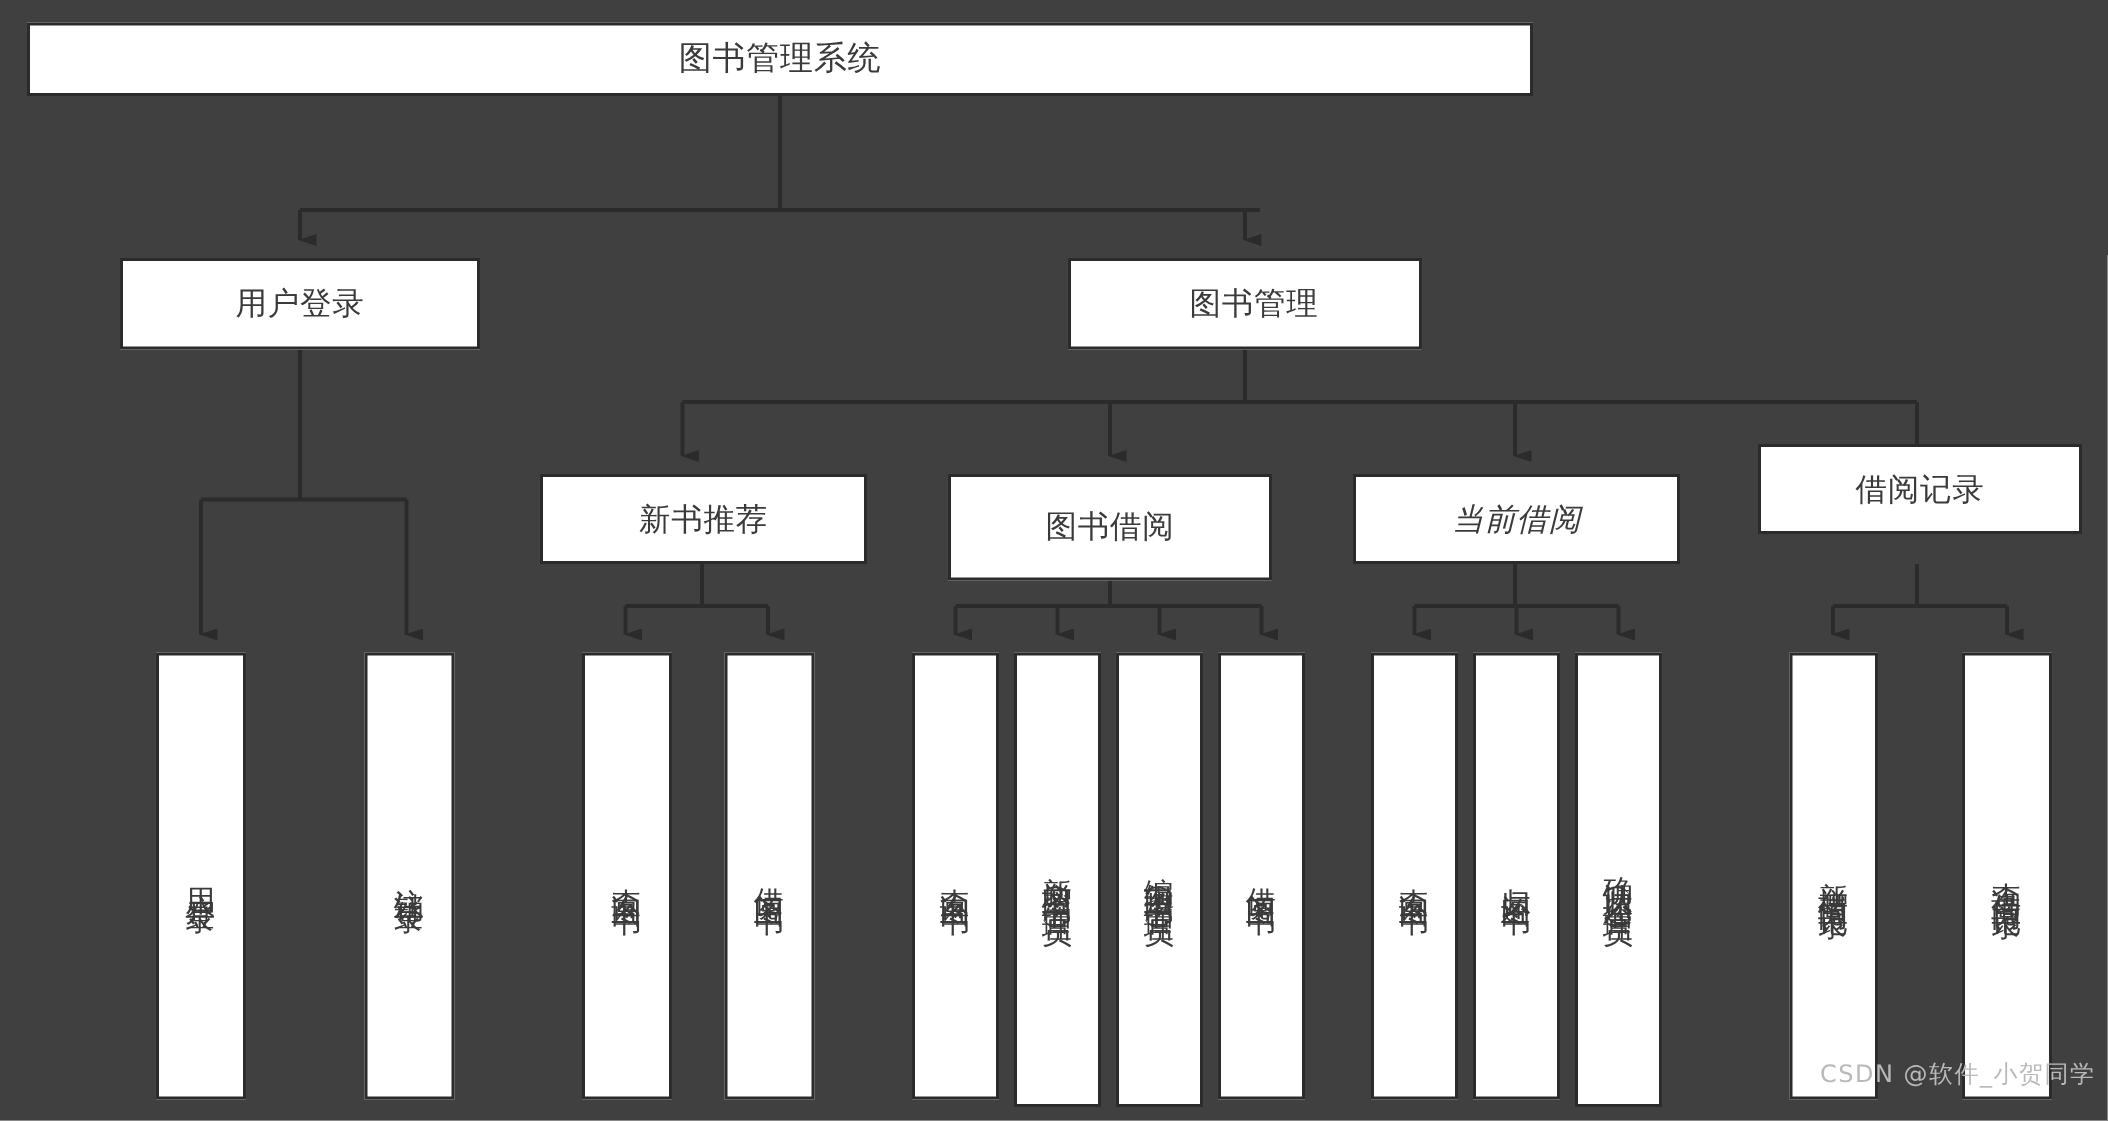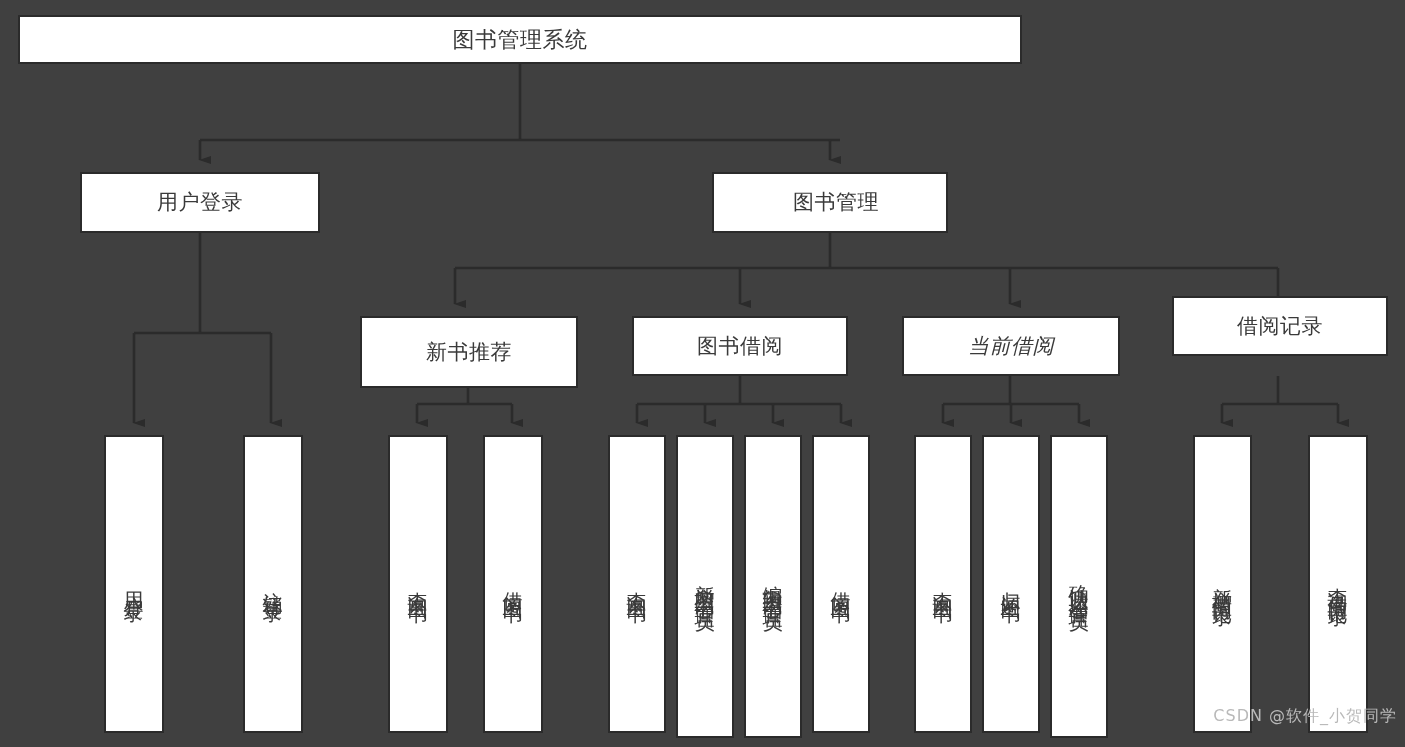--- a/index.html
+++ b/index.html
@@ -128,24 +128,24 @@
     <span>图书管理系统</span>
   </div>
 
   <div class="node" style="left:80px; top:172px; width:240px; height:61px;">
     <span>用户登录</span>
   </div>
   <div class="node" style="left:712px; top:172px; width:236px; height:61px;padding-left:12px;">
     <span>图书管理</span>
   </div>
 
-  <div class="node" style="left:360px; top:316px; width:218px; height:72px;">
+  <div class="node" style="left:360px; top:316px; width:218px; height:60px;">
     <span>新书推荐</span>
   </div>
-  <div class="node" style="left:632px; top:316px; width:216px; height:60px;">
+  <div class="node" style="left:632px; top:316px; width:216px; height:71px;">
     <span>图书借阅</span>
   </div>
   <div class="node" style="left:902px; top:316px; width:218px; height:60px;font-style:italic;">
     <span>当前借阅</span>
   </div>
   <div class="node" style="left:1172px; top:296px; width:216px; height:60px;justify-content:center;">
     <span>借阅记录</span>
   </div>
 
   <div class="node leaf" style="left:104px; top:435px; width:60px; height:298px;">

